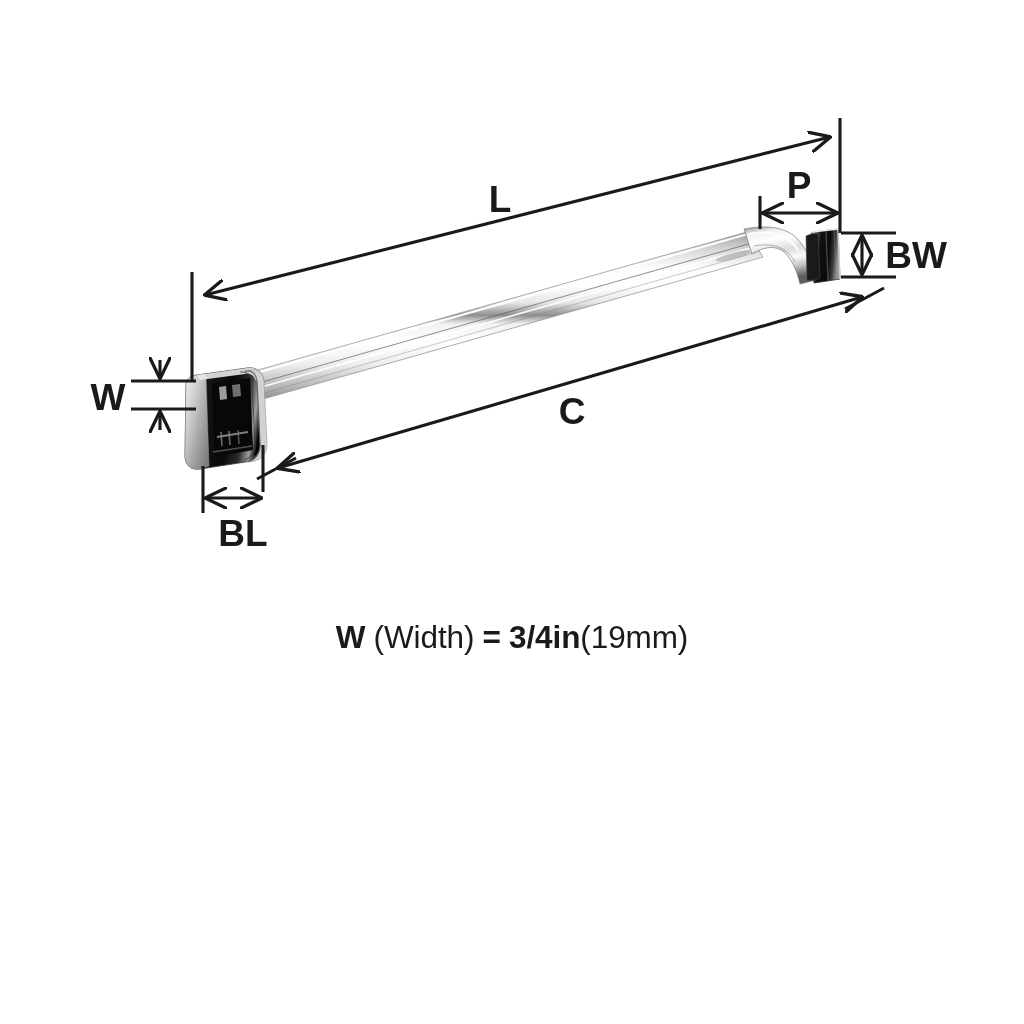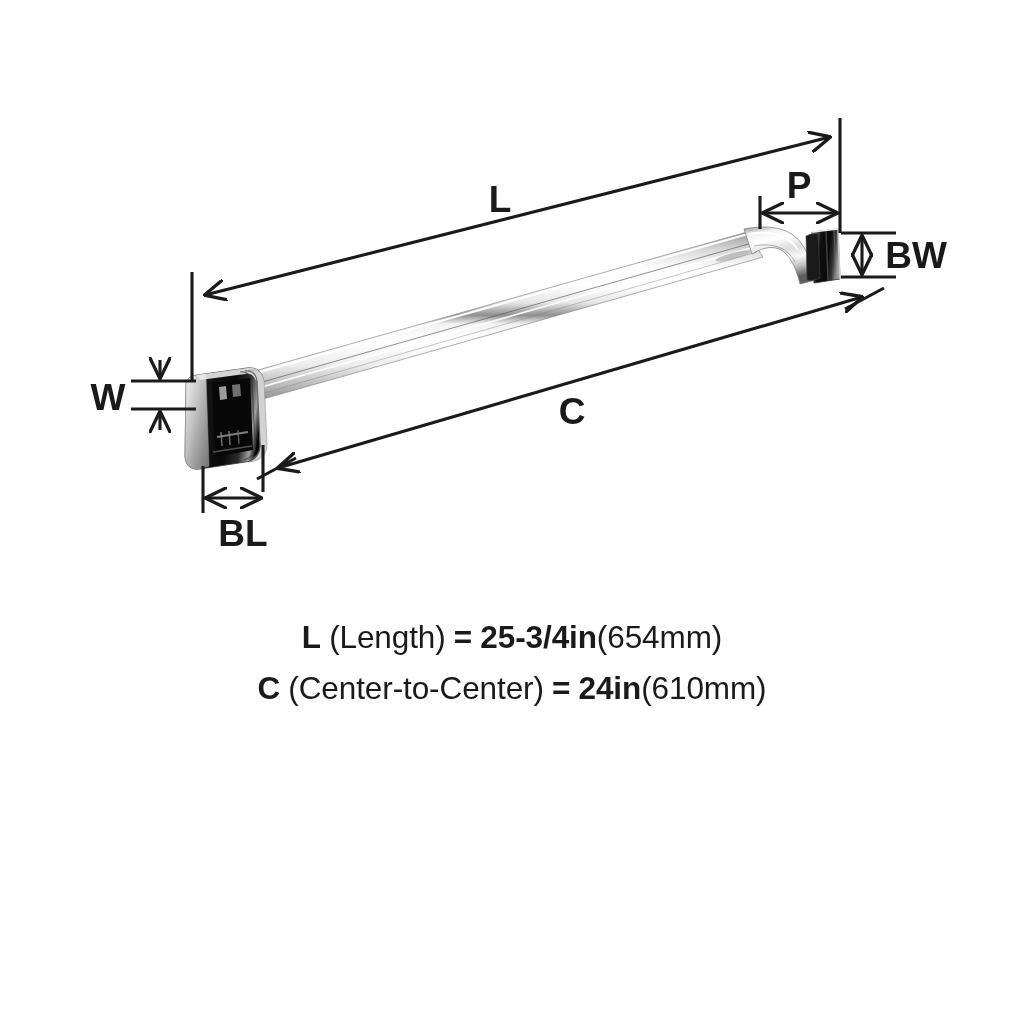--- a/index.html
+++ b/index.html
@@ -233,20 +233,17 @@
       <text class="dim-label" x="108" y="410" text-anchor="middle">W</text>
       <text class="dim-label" x="799" y="198" text-anchor="middle">P</text>
       <text class="dim-label" x="572" y="424" text-anchor="middle">C</text>
       <text class="dim-label" x="243" y="546" text-anchor="middle">BL</text>
       <text class="dim-label" x="916" y="268" text-anchor="middle">BW</text>
     </g>
   </svg>
 
   <div id="legend">
     <div class="legend-line">
-      <span class="k">L</span><span class="sp"></span><span class="d">(Length)</span><span class="sp"></span><span class="k">=</span><span class="sp"></span><span class="v">25-3/4in</span><span class="mm">(654mm)</span>
-    </div>
-    <div class="legend-line">
-      <span class="k">C</span><span class="sp"></span><span class="d">(Center-to-Center)</span><span class="sp"></span><span class="k">=</span><span class="sp"></span><span class="v">24in</span><span class="mm">(610mm)</span>
+      <span class="k">W</span><span class="sp"></span><span class="d">(Width)</span><span class="sp"></span><span class="k">=</span><span class="sp"></span><span class="v">3/4in</span><span class="mm">(19mm)</span>
     </div>
   </div>
 
 </div>
 
 </body></html>

